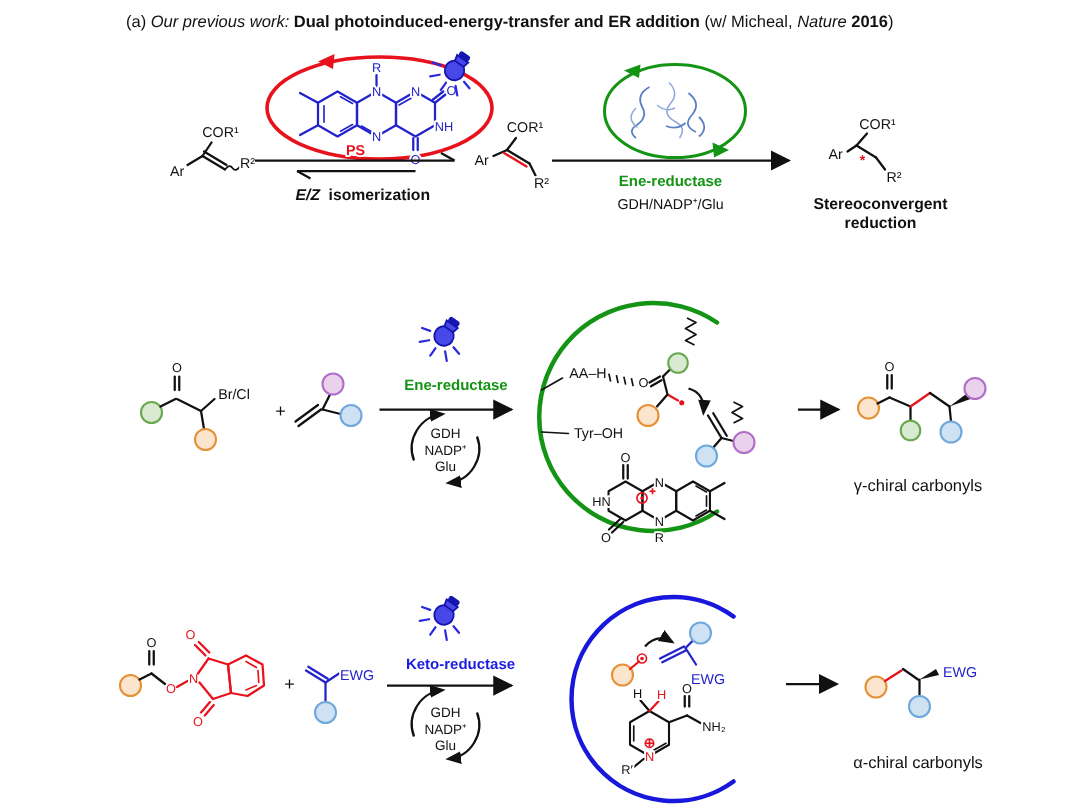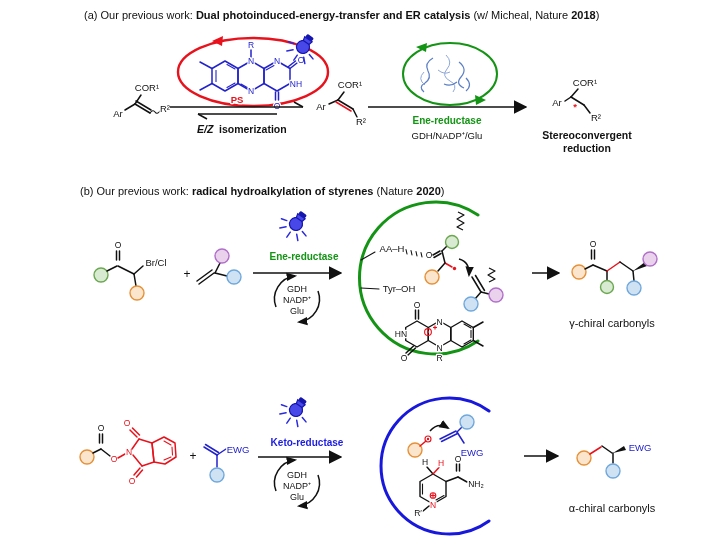--- a/index.html
+++ b/index.html
@@ -1,19 +1,19 @@
 <!DOCTYPE html>
 <html><head>
 <meta charset="utf-8">
 <style>
   html,body{margin:0;padding:0;background:#fff;}
   .canvas{position:relative;width:720px;height:540px;background:#fff;overflow:hidden;
           font-family:"Liberation Sans",sans-serif;}
   .ptitle{position:absolute;font-size:11px;color:#111;white-space:pre;}
-  .it{}
+  .it{font-style:italic}
   .bd{font-weight:bold}
   svg{position:absolute;left:0;top:0;}
   svg text{font-family:"Liberation Sans",sans-serif;paint-order:stroke;stroke:#fff;
            stroke-width:2.6px;stroke-linejoin:round;fill:#111;}
   .atom{font-size:8.5px;text-anchor:middle}
   .grp{font-size:9.5px;text-anchor:middle}
   .cap{font-size:10.5px;font-weight:bold;text-anchor:middle}
   .capn{font-size:11px;text-anchor:middle}
   .enz-g{fill:#149414;font-weight:bold;font-size:10px;text-anchor:middle}
   .enz-b{fill:#1c1ce0;font-weight:bold;font-size:10px;text-anchor:middle}
@@ -48,23 +48,22 @@
   .ray{stroke:#2a2ae0;stroke-width:1.5;stroke-linecap:round}
   .bulbGlass{fill:#4848e8;stroke:#1515b0;stroke-width:1.2}
   .bulbBase{fill:#1515b0}
   .redmk{stroke:#e8121c;stroke-width:1.1;fill:none}
 </style>
 </head>
 <body>
 
 <div class="canvas">
 
-  <div class="ptitle" style="left:84px;top:9px"><span>(a) </span><span class="it">Our previous work: </span><span class="bd">Dual photoinduced-energy-transfer and ER catalysis</span><span> (w/ Micheal, </span><span class="it">Nature</span><span class="bd"> 2018</span><span>)</span></div>
-
-  <div class="ptitle" style="left:80px;top:185px"><span>(b) </span><span class="it">Our previous work: </span><span class="bd">radical hydroalkylation of styrenes</span><span> (</span><span class="it">Nature</span><span class="bd"> 2020</span><span>)</span></div>
+  <div class="ptitle" style="left:84px;top:9px"><span>(a) </span><span class="it">Our previous work: </span><span class="bd">Dual photoinduced-energy-transfer and ER addition</span><span> (w/ Micheal, </span><span class="it">Nature</span><span class="bd"> 2016</span><span>)</span></div>
+
 
 
   <svg width="720" height="540" viewBox="0 0 720 540">
     <defs>
       <marker id="ah" viewBox="0 0 10 10" refX="9" refY="5" markerWidth="9" markerHeight="9" orient="auto">
           <path d="M0,0 L10,5 L0,10 z" fill="#111"></path>
         </marker>
       <marker id="ahs" viewBox="0 0 10 10" refX="8" refY="5" markerWidth="7" markerHeight="7" orient="auto">
           <path d="M0,1 L10,5 L0,9 z" fill="#111"></path>
         </marker>

